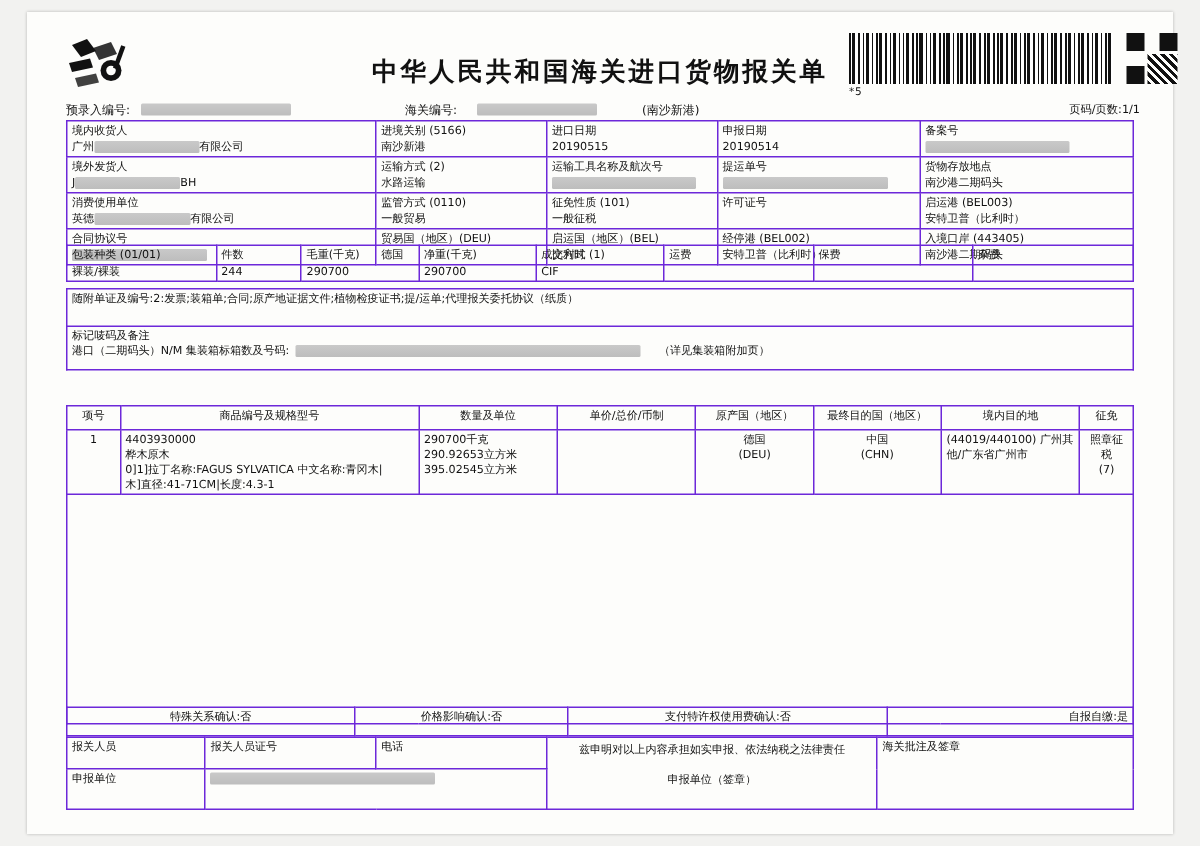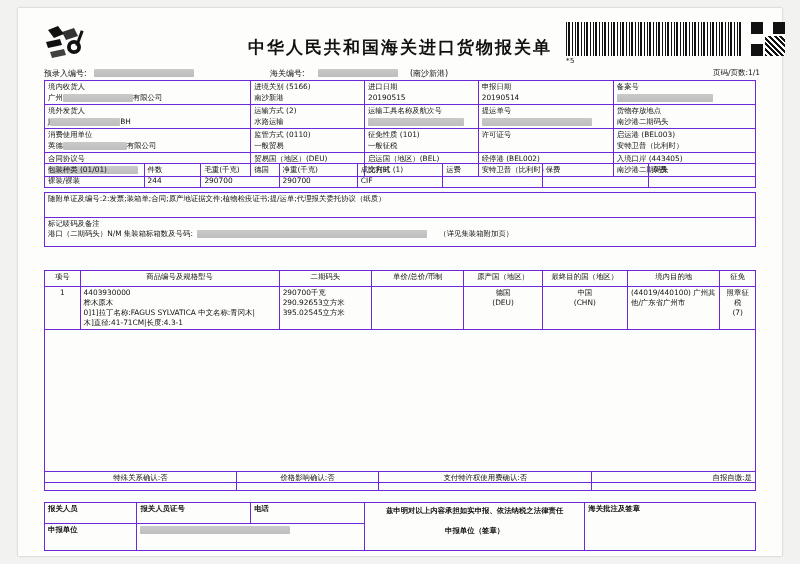--- a/index.html
+++ b/index.html
@@ -63,21 +63,21 @@
     <div class="bc"></div>
     <div class="bc-num">*5</div>
     <div class="qr"></div>
 
     <div class="title">中华人民共和国海关进口货物报关单</div>
 
     <div class="hdr" style="left:26px;top:60px;">预录入编号:</div>
     <div class="hdr" style="left:76px;top:60px;"><span class="mask" style="width:100px"></span></div>
     <div class="hdr" style="left:252px;top:60px;">海关编号:</div>
     <div class="hdr" style="left:300px;top:60px;"><span class="mask" style="width:80px"></span></div>
-    <div class="hdr" style="left:392px;top:60px;">(南沙新港)</div>
+    <div class="hdr" style="left:410px;top:60px;">(南沙新港)</div>
     <div class="pg">页码/页数:1/1</div>
 
     <table class="main">
       <colgroup>
         <col style="width:29%">
           <col style="width:16%">
           <col style="width:16%">
           <col style="width:19%">
           <col style="width:20%">
       </colgroup>
@@ -251,21 +251,21 @@
           <col style="width:13%">
           <col style="width:11%">
           <col style="width:12%">
           <col style="width:13%">
           <col style="width:5%">
       </colgroup>
       <tbody>
           <tr>
         <td class="ctr">项号</td>
         <td class="ctr">商品编号及规格型号</td>
-        <td class="ctr">二期码头</td>
+        <td class="ctr">数量及单位</td>
         <td class="ctr">单价/总价/币制</td>
         <td class="ctr">原产国（地区）</td>
         <td class="ctr">最终目的国（地区）</td>
         <td class="ctr">境内目的地</td>
         <td class="ctr">征免</td>
       </tr>
       <tr>
         <td class="ctr" style="height:34px">1</td>
         <td>
           <div>4403930000</div>
@@ -311,21 +311,21 @@
         <td class="ctr">
           <span>支付特许权使用费确认:</span><span>否</span>
         </td>
         <td style="text-align:right">
           <span>自报自缴:</span><span>是</span>
         </td>
       </tr>
     </tbody>
       </table>
 
-    <table class="main" style="top:494px;font-weight:bold;">
+    <table class="main" style="top:483px;">
       <colgroup>
           <col style="width:13%">
           <col style="width:16%">
           <col style="width:16%">
           <col style="width:31%">
           <col style="width:24%">
         </colgroup>
       <tbody>
           <tr>
         <td style="height:18px">报关人员</td>

